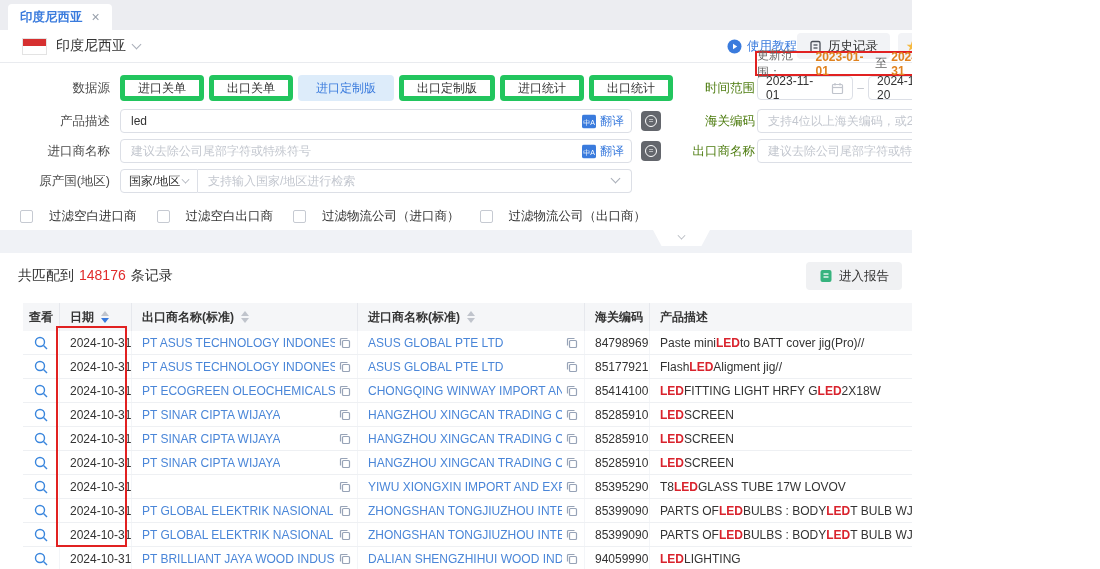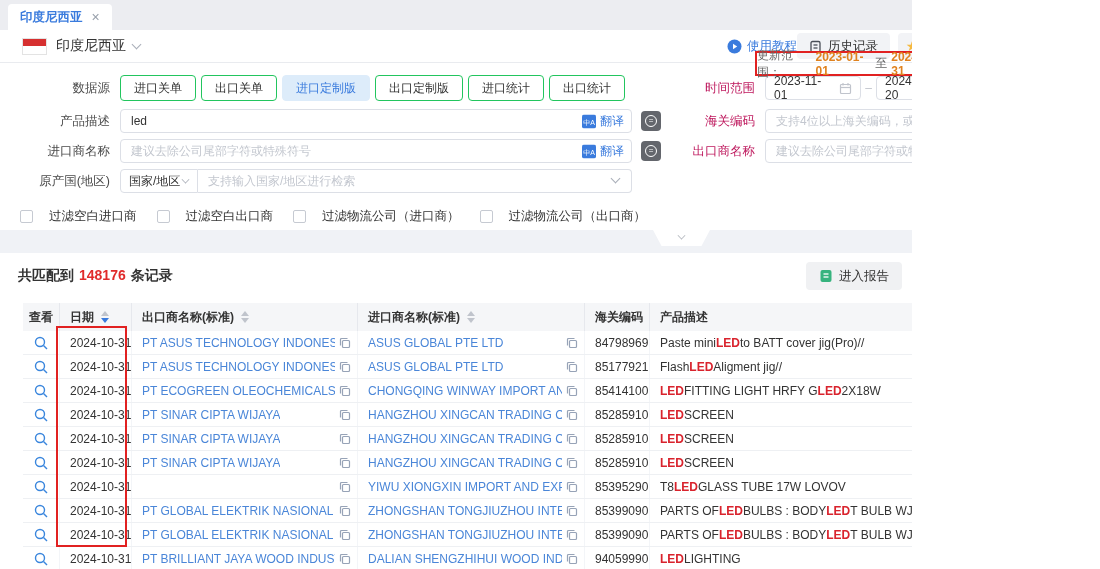--- a/index.html
+++ b/index.html
@@ -27,22 +27,22 @@
   .hdr-right{position:absolute;right:0;top:0;height:32px;display:flex;align-items:center}
   .tutorial{display:flex;align-items:center;gap:5px;color:var(--accent);font-size:12.5px;cursor:pointer;}
   .history-btn{height:26px;background:#f2f3f6;border:none;border-radius:4px;display:flex;align-items:center;gap:6px;padding:0 12px;font-size:12.5px;color:#333;cursor:pointer;font-family:inherit;margin-right:8px}
   .star-btn{height:26px;width:28px;background:#f2f3f6;border-radius:4px 0 0 4px;display:flex;align-items:center;justify-content:center;color:#f5b941;font-size:14px;margin-right:-14px}
 
   
   .filter-panel{position:relative;height:168px;background:#fff;border-top:1px solid var(--line)}
   .frow{position:absolute;left:0;right:0;display:flex;align-items:center;height:26px}
   .l-label{width:110px;text-align:right;color:#4a4a4a;font-size:12.5px;flex-shrink:0;margin-right:10px}
   .r-group{position:absolute;left:690px;top:0;display:flex;align-items:center;height:26px}
-  .r-label{width:65px;text-align:right;color:#be185d;font-size:12.5px;margin-right:10px;flex-shrink:0}
-  .seg{height:26px;padding:0 13px;border:1px solid #22c55e;border-radius:4px;background:#fff;display:flex;align-items:center;font-size:12px;color:#333;margin-right:5px;cursor:pointer}
+  .r-label{width:65px;text-align:right;color:#4d7c0f;font-size:12.5px;margin-right:2px;flex-shrink:0}
+  .seg{height:26px;padding:0 13px;border:5px solid #22c55e;border-radius:4px;background:#fff;display:flex;align-items:center;font-size:12px;color:#333;margin-right:5px;cursor:pointer}
   .seg.active{background:#ddecfa;border-color:#ddecfa;color:var(--accent)}
   .ipt-wrap{position:relative;width:512px;height:24px}
   .ipt-wrap input{width:100%;height:24px;border:1px solid var(--border);border-radius:4px;padding:0 72px 0 10px;font-size:12px;color:#333;font-family:inherit;outline:none}
   input::placeholder{color:var(--ph)}
   .translate{position:absolute;right:8px;top:50%;transform:translateY(-50%);display:flex;gap:4px;align-items:center;color:var(--accent);font-size:12px;cursor:pointer}
   .exact-btn{width:20px;height:20px;background:#63666c;border-radius:4px;display:inline-flex;align-items:center;justify-content:center;margin-left:9px;cursor:pointer;flex-shrink:0}
   .exact-circle{width:12px;height:12px;border:1px solid #fff;border-radius:50%;color:#fff;font-size:8px;line-height:10px;text-align:center}
   .wide-input{width:340px;height:24px;border:1px solid var(--border);border-radius:4px;padding:0 10px;font-size:12px;color:#333;font-family:inherit;outline:none}
   .origin-select{width:78px;height:24px;border:1px solid var(--border);border-radius:4px 0 0 4px;display:flex;align-items:center;padding:0 8px;font-size:12px;color:#333;cursor:pointer;background:#fff}
   .origin-select .chev{margin-left:auto;transform:rotate(45deg) scale(.8)}
@@ -55,21 +55,21 @@
   .cb-item{display:inline-flex;align-items:center;gap:16px;font-size:12.5px;color:#333;cursor:pointer}
   .cb{width:13px;height:13px;border:1px solid #c6cad2;border-radius:2px;background:#fff;flex-shrink:0}
 
   
   .gap{height:23px;background:#f0f2f6;position:relative}
   .collapse-tab{position:absolute;left:653px;top:0;width:57px;height:16px;background:#fff;clip-path:polygon(0 0,100% 0,85% 100%,15% 100%);display:flex;align-items:flex-start;justify-content:center;cursor:pointer}
   .collapse-tab .chev{transform:rotate(45deg) scale(.8);margin-top:2px;border-color:#b0b4bb}
 
   
   .results{position:relative;background:#fff;height:316px}
-  .count-line{position:absolute;left:18px;top:14px;font-size:14px;font-weight:bold;color:#333;display:flex;gap:5px;align-items:baseline}
+  .count-line{position:absolute;left:18px;top:14px;font-size:14px;font-weight:normal;color:#333;display:flex;gap:5px;align-items:baseline}
   .count-num{color:var(--red)}
   .report-btn{position:absolute;right:10px;top:9px;height:28px;background:#f0f1f3;border:none;border-radius:4px;display:flex;align-items:center;gap:6px;padding:0 13px;font-size:12.5px;color:#333;cursor:pointer;font-family:inherit}
 
   .table-wrap{position:absolute;left:23px;right:0;top:50px;bottom:0;overflow:hidden}
   .trow{display:grid;grid-template-columns:37px 72px 226px 227px 65px minmax(0,1fr);align-items:stretch}
   .thead{background:#f5f6f8;height:28px}
   .thead .cell{font-weight:bold;color:#333;border-right:1px solid #e6e8ed}
   .thead .cell:last-child{border-right:none}
   .tbody .trow{height:24px;border-bottom:1px solid #eef0f3}
   .cell{display:flex;align-items:center;padding:0 6px 0 10px;font-size:12px;overflow:hidden;white-space:nowrap}

